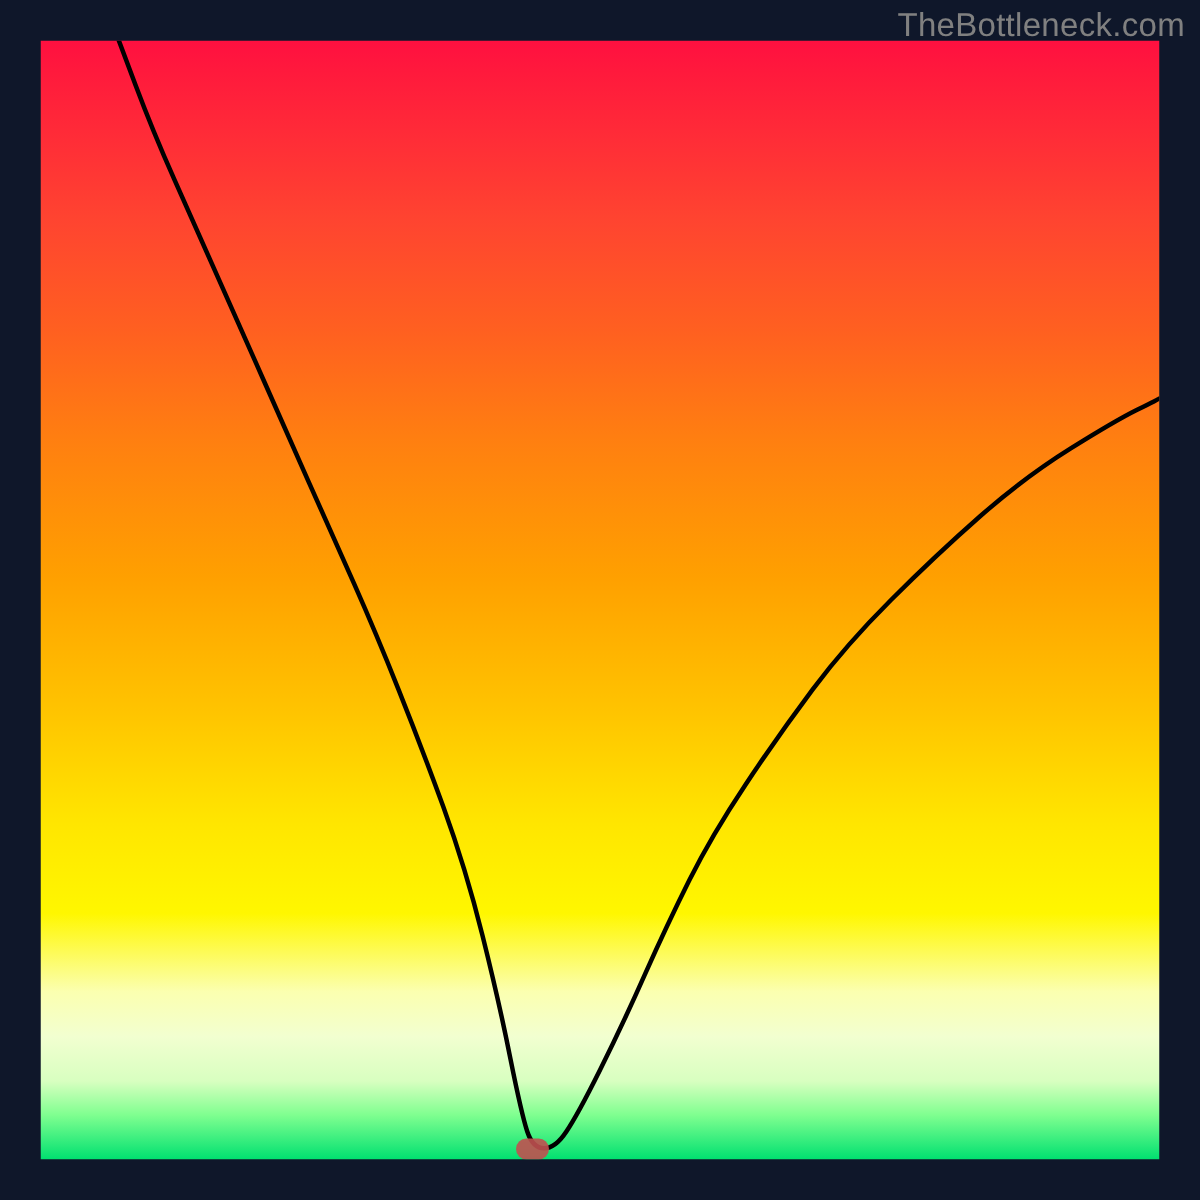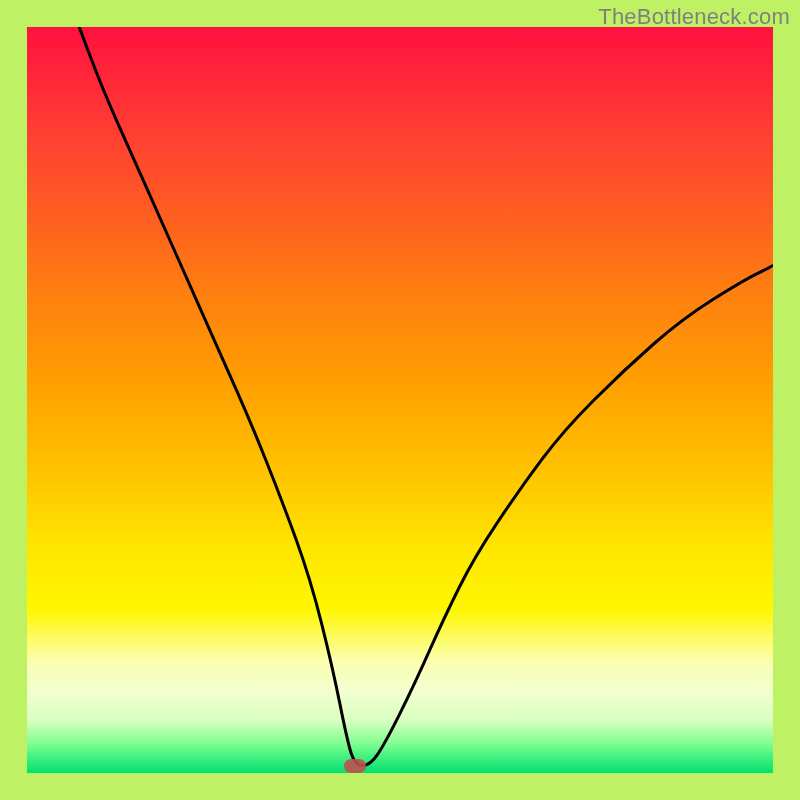--- a/index.html
+++ b/index.html
@@ -8,21 +8,21 @@
     width: 800px;
     height: 800px;
     background: #000;
     overflow: hidden;
     font-family: Arial, Helvetica, sans-serif;
   }
   .frame {
     position: relative;
     width: 800px;
     height: 800px;
-    background: #bef264;
+    background: #0f172a;
     text-align: center;
   }
   .plot-area {
     position: absolute;
     left: 27px;
     top: 27px;
     width: 746px;
     height: 746px;
     overflow: hidden;
   }

